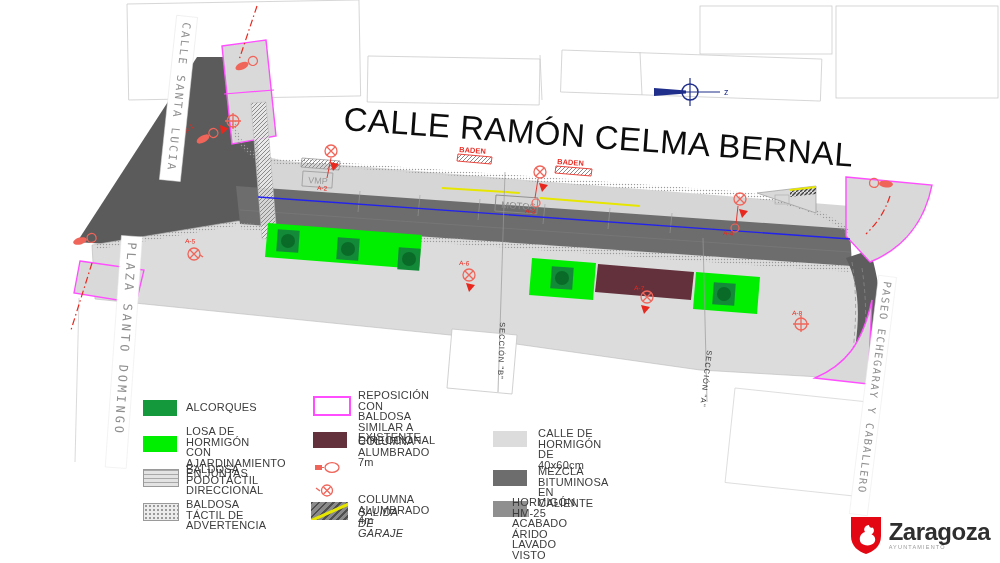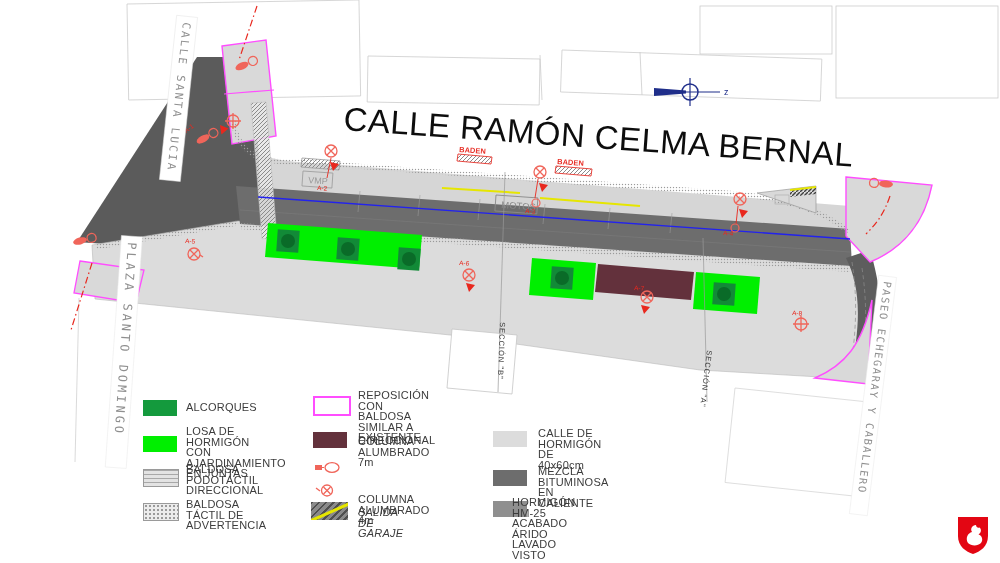--- a/index.html
+++ b/index.html
@@ -329,15 +329,19 @@
     <span class="lg-label" style="left:512px;top:497px;">HORMIGÓN HM-25 ACABADO
 ÁRIDO LAVADO VISTO</span>
   </div>
 </div>
 
 <div class="logo">
   <svg width="34" height="40" viewBox="0 0 34 40">
     <path d="M2,2 h30 v19 c0,11 -8,15.5 -15,18 c-7,-2.5 -15,-7 -15,-18 Z" fill="#e30613"></path>
     <path d="M12,28 c-3,-5 0,-10 4,-11 c-2,-3 0,-7 4,-7 c0,2 2,3.5 3.5,2.5 c2.5,2 1.5,5.5 -1,7 c3.5,1 5,5.5 2.5,8.5 c-3.5,3.5 -10,3 -13,0 Z" fill="#ffffff"></path>
   </svg>
+  <div class="logo-texts">
+    <span class="logo-name">Zaragoza</span>
+    <span class="logo-sub">AYUNTAMIENTO</span>
+  </div>
 </div>
 
 </div>
 
 </body></html>

